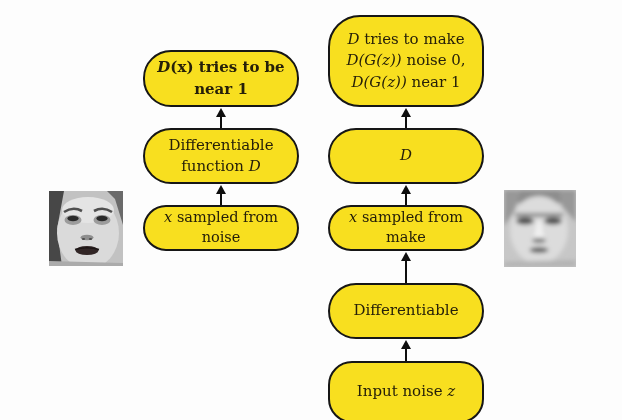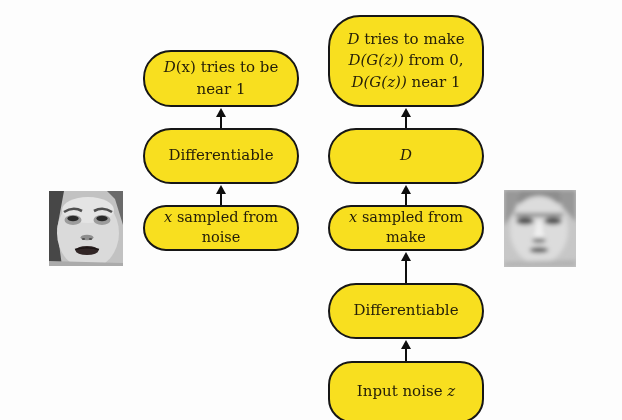--- a/index.html
+++ b/index.html
@@ -19,21 +19,21 @@
     background:var(--node-fill,#f8df1f);
     border:2.5px solid var(--node-border,#161616);
     color:var(--node-text,#262009);
     display:flex;flex-direction:column;justify-content:center;align-items:center;
     text-align:center;
     font-size:15px;line-height:1.42;
   }
   .node .line{white-space:pre;}
   .v{font-style:italic;}
 
-  .l1{left:143px;top:50px; width:156px;height:57px;border-radius:28px;}
+  .l1{left:143px;top:50px; width:156px;height:57px;border-radius:28px;font-weight:bold;}
   .l2{left:143px;top:128px;width:156px;height:56px;border-radius:28px;}
   .l3{left:143px;top:205px;width:156px;height:46px;border-radius:23px;font-size:14.5px;line-height:1.36;}
   .r1{left:328px;top:15px; width:156px;height:92px;border-radius:32px;line-height:1.43;}
   .r2{left:328px;top:128px;width:156px;height:56px;border-radius:28px;}
   .r3{left:328px;top:205px;width:156px;height:46px;border-radius:23px;font-size:14.5px;line-height:1.36;}
   .r4{left:328px;top:283px;width:156px;height:56px;border-radius:28px;}
   .r5{left:328px;top:361px;width:156px;height:62px;border-radius:24px;}
 
   
   .arrow{position:absolute;width:12px;}
@@ -63,30 +63,31 @@
 
 <div class="stage">
 
   <div class="node l1" title="D(x) tries to be near 1">
       <div class="line"><span class="v">D</span><span>(x) tries to be</span></div>
       <div class="line"><span>near 1</span></div>
     </div>
   <div class="arrow a-l1"></div>
   <div class="node l2" title="Differentiable function D">
       <div class="line"><span>Differentiable</span></div>
+      <div class="line"><span>function </span><span class="v">D</span></div>
     </div>
   <div class="arrow a-l2"></div>
   <div class="node l3" title="x sampled from data">
       <div class="line"><span class="v">x</span><span> sampled from</span></div>
       <div class="line"><span>noise</span></div>
     </div>
 
   <div class="node r1" title="D tries to make D(G(z)) near 0, G tries to make D(G(z)) near 1">
       <div class="line"><span class="v">D</span><span> tries to make</span></div>
-      <div class="line"><span class="v">D(G(z))</span><span> from 0,</span></div>
+      <div class="line"><span class="v">D(G(z))</span><span> noise 0,</span></div>
       <div class="line"><span class="v">D(G(z))</span><span> near 1</span></div>
     </div>
   <div class="arrow a-r1"></div>
   <div class="node r2" title="D">
       <div class="line"><span class="v">D</span></div>
     </div>
   <div class="arrow a-r2"></div>
   <div class="node r3" title="x sampled from model">
       <div class="line"><span class="v">x</span><span> sampled from</span></div>
       <div class="line"><span>make</span></div>

